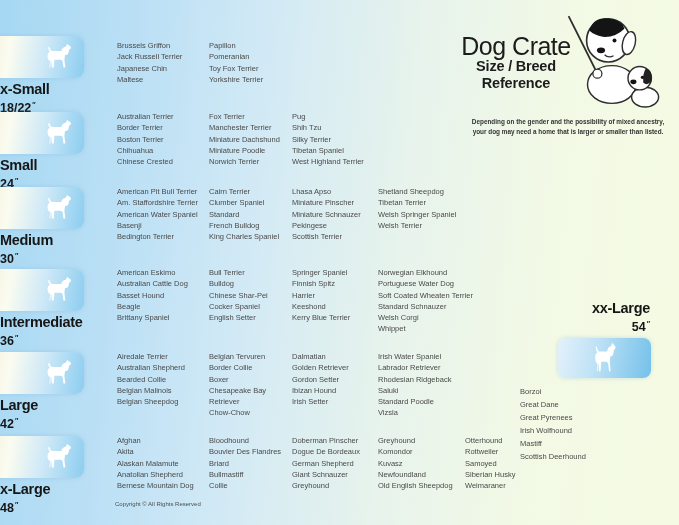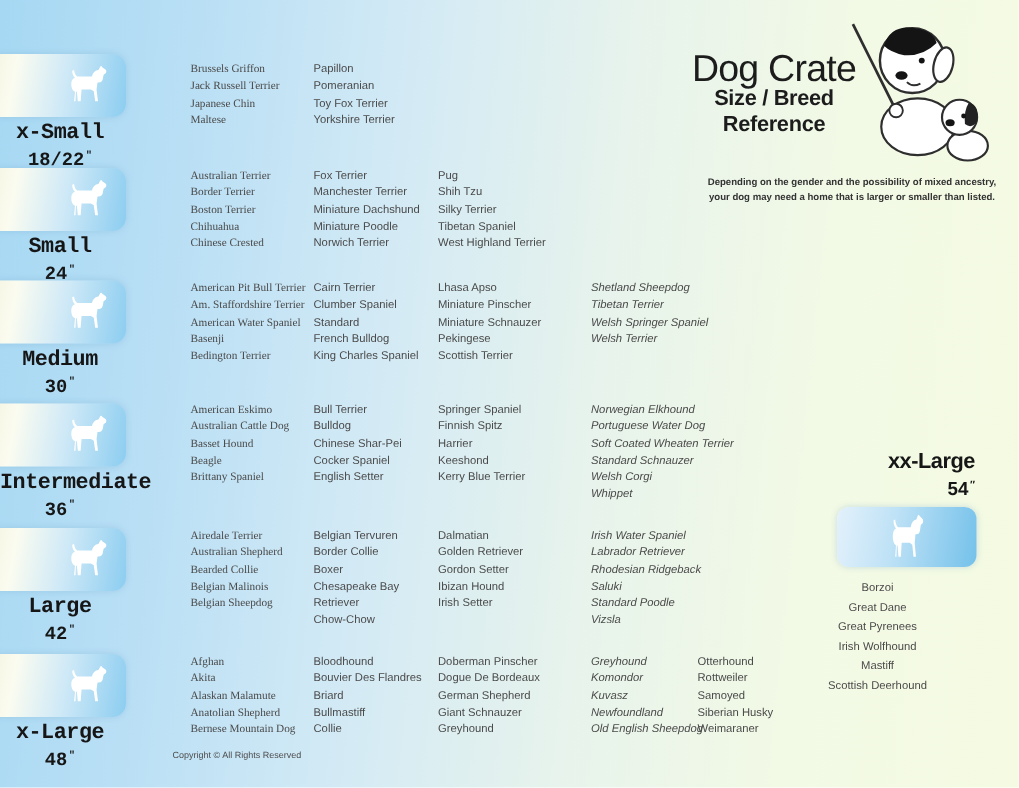--- a/index.html
+++ b/index.html
@@ -5,46 +5,46 @@
   html,body{margin:0;padding:0;}
   body{font-family:"Liberation Sans", sans-serif;}
   #page{position:relative;width:679px;height:525px;overflow:hidden;
     background:linear-gradient(96deg,#a6d8f3 0%,#b9dff5 18%,#d3eaf5 38%,#e7f3ec 58%,#f2f9e5 78%,#f5fbe2 100%);}
 
   
   .size-card{position:absolute;left:-8px;width:92px;height:42px;border-radius:9px;
     background:linear-gradient(100deg,#f2f3dd 0%,#fbfcf0 20%,#cfe9f7 55%,#8ccdf0 100%);
     box-shadow:0 0 4px rgba(120,170,210,.35);}
   .dog-icon{position:absolute;right:9px;top:8px;width:30px;height:25px;}
-  .size-label-block{position:absolute;left:0;width:80px;text-align:center;color:#161616;font-family:Liberation Mono, monospace;}
+  .size-label-block{position:absolute;left:0;width:80px;text-align:left;color:#161616;}
   .size-label{font-size:14.5px;font-weight:600;letter-spacing:-.3px;line-height:16px;}
   .size-dim{font-size:12.5px;font-weight:600;line-height:15px;}
   .inch{font-size:7px;vertical-align:5px;margin-left:1px;}
 
   
   .row{position:absolute;left:115px;}
   .col{position:absolute;top:0;white-space:nowrap;}
-  .c1{left:12px;font-family:Liberation Serif, serif;}.c2{left:94px;}.c3{left:177px;}.c4{left:279px;font-style:italic;}.c5{left:350px;}
+  .c1{left:2px;}.c2{left:94px;}.c3{left:177px;}.c4{left:263px;}.c5{left:350px;}
   .col.wrap{white-space:normal;width:74px;}
   .breed{font-size:7.5px;line-height:11.3px;color:#4a4a4a;}
 
   
   .title-block{position:absolute;left:450px;top:34px;width:132px;text-align:center;color:#1c1c1c;}
   .title{font-size:25px;font-weight:400;letter-spacing:-.5px;line-height:24px;}
   .subtitle{font-size:14.5px;font-weight:700;line-height:17px;letter-spacing:-.2px;}
   .disclaimer{position:absolute;left:462px;top:117px;width:212px;text-align:center;
     font-size:6.4px;font-weight:700;line-height:10px;color:#333;}
 
   
   .xx-label-block{position:absolute;left:560px;top:300px;width:90px;text-align:right;color:#161616;}
   .xx-box{position:absolute;left:558px;top:338px;width:93px;height:40px;border-radius:8px;
     background:linear-gradient(100deg,#e3f1fb 0%,#bfe2f6 40%,#74c1ea 100%);
     box-shadow:0 0 4px rgba(120,170,210,.35);}
   .xx-box .dog-icon{right:32px;top:5px;width:26px;height:30px;}
-  .xx-breeds{position:absolute;left:520px;top:385px;width:130px;text-align:center;}
+  .xx-breeds{position:absolute;left:520px;top:385px;width:130px;text-align:left;}
   .xx-breeds .breed{line-height:13px;}
 
   .copyright{position:absolute;left:115px;top:501px;font-size:6px;color:#4d4d4d;}
 
   .cartoon{position:absolute;left:556px;top:12px;width:108px;height:100px;}
 </style>
 </head>
 <body>
 
 <div id="page">

